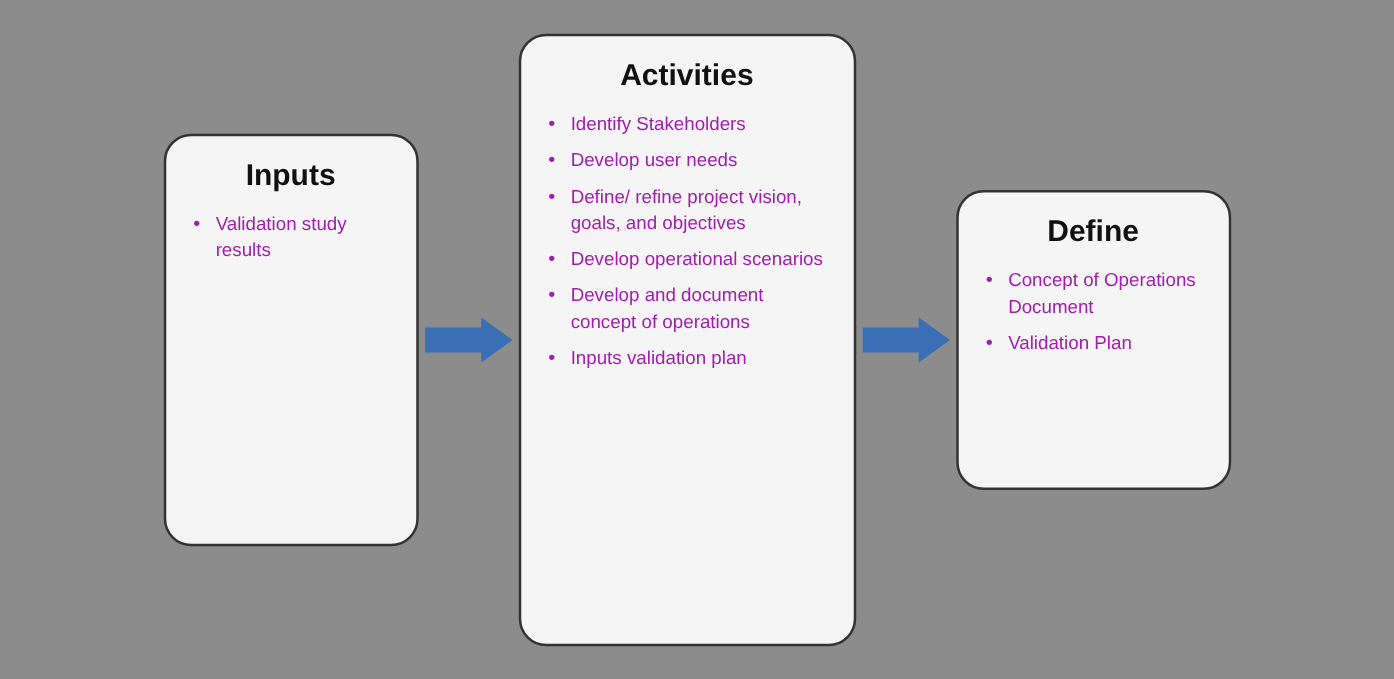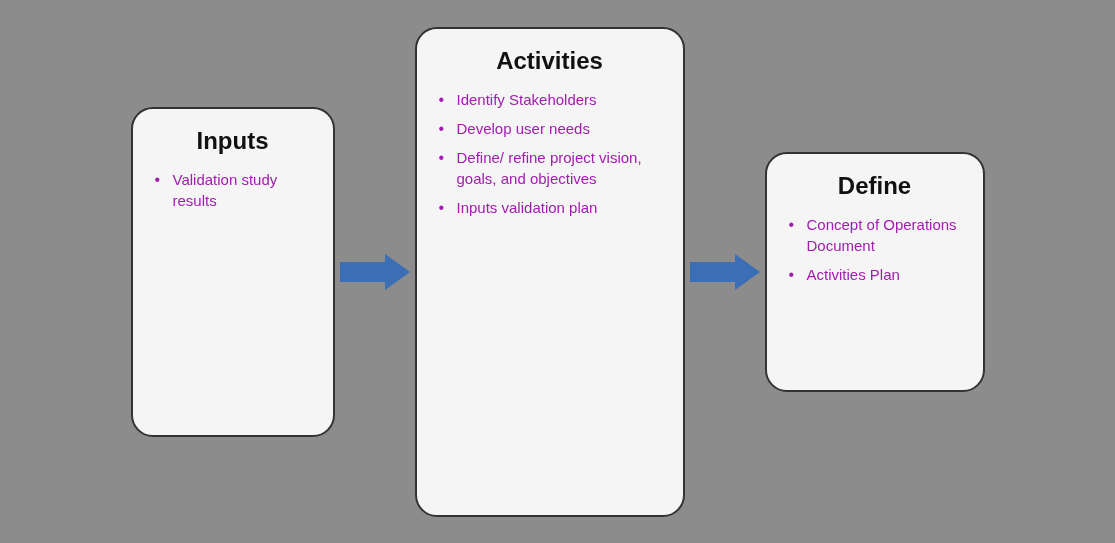--- a/index.html
+++ b/index.html
@@ -109,31 +109,33 @@
       <polygon points="0,10 45,10 45,2 70,20 45,38 45,30 0,30" fill="#3a6fb5"></polygon>
     </svg>
   </div>
 
   <div class="box box-activities">
     <div class="box-title">Activities</div>
     <ul class="box-list">
     <li>Identify Stakeholders</li>
         <li>Develop user needs</li>
         <li>Define/ refine project vision, goals, and objectives</li>
+        <li>Develop operational scenarios</li>
+        <li>Develop and document concept of operations</li>
         <li>Inputs validation plan</li>
       </ul>
   </div>
 
   <div class="arrow">
     <svg class="arrow-shape" viewBox="0 0 70 40" xmlns="http://www.w3.org/2000/svg">
       <polygon points="0,10 45,10 45,2 70,20 45,38 45,30 0,30" fill="#3a6fb5"></polygon>
     </svg>
   </div>
 
   <div class="box box-outputs">
     <div class="box-title">Define</div>
     <ul class="box-list">
     <li>Concept of Operations Document</li>
-        <li>Activities Plan</li>
+        <li>Validation Plan</li>
       </ul>
   </div>
 
 </div>
 
 </body></html>

